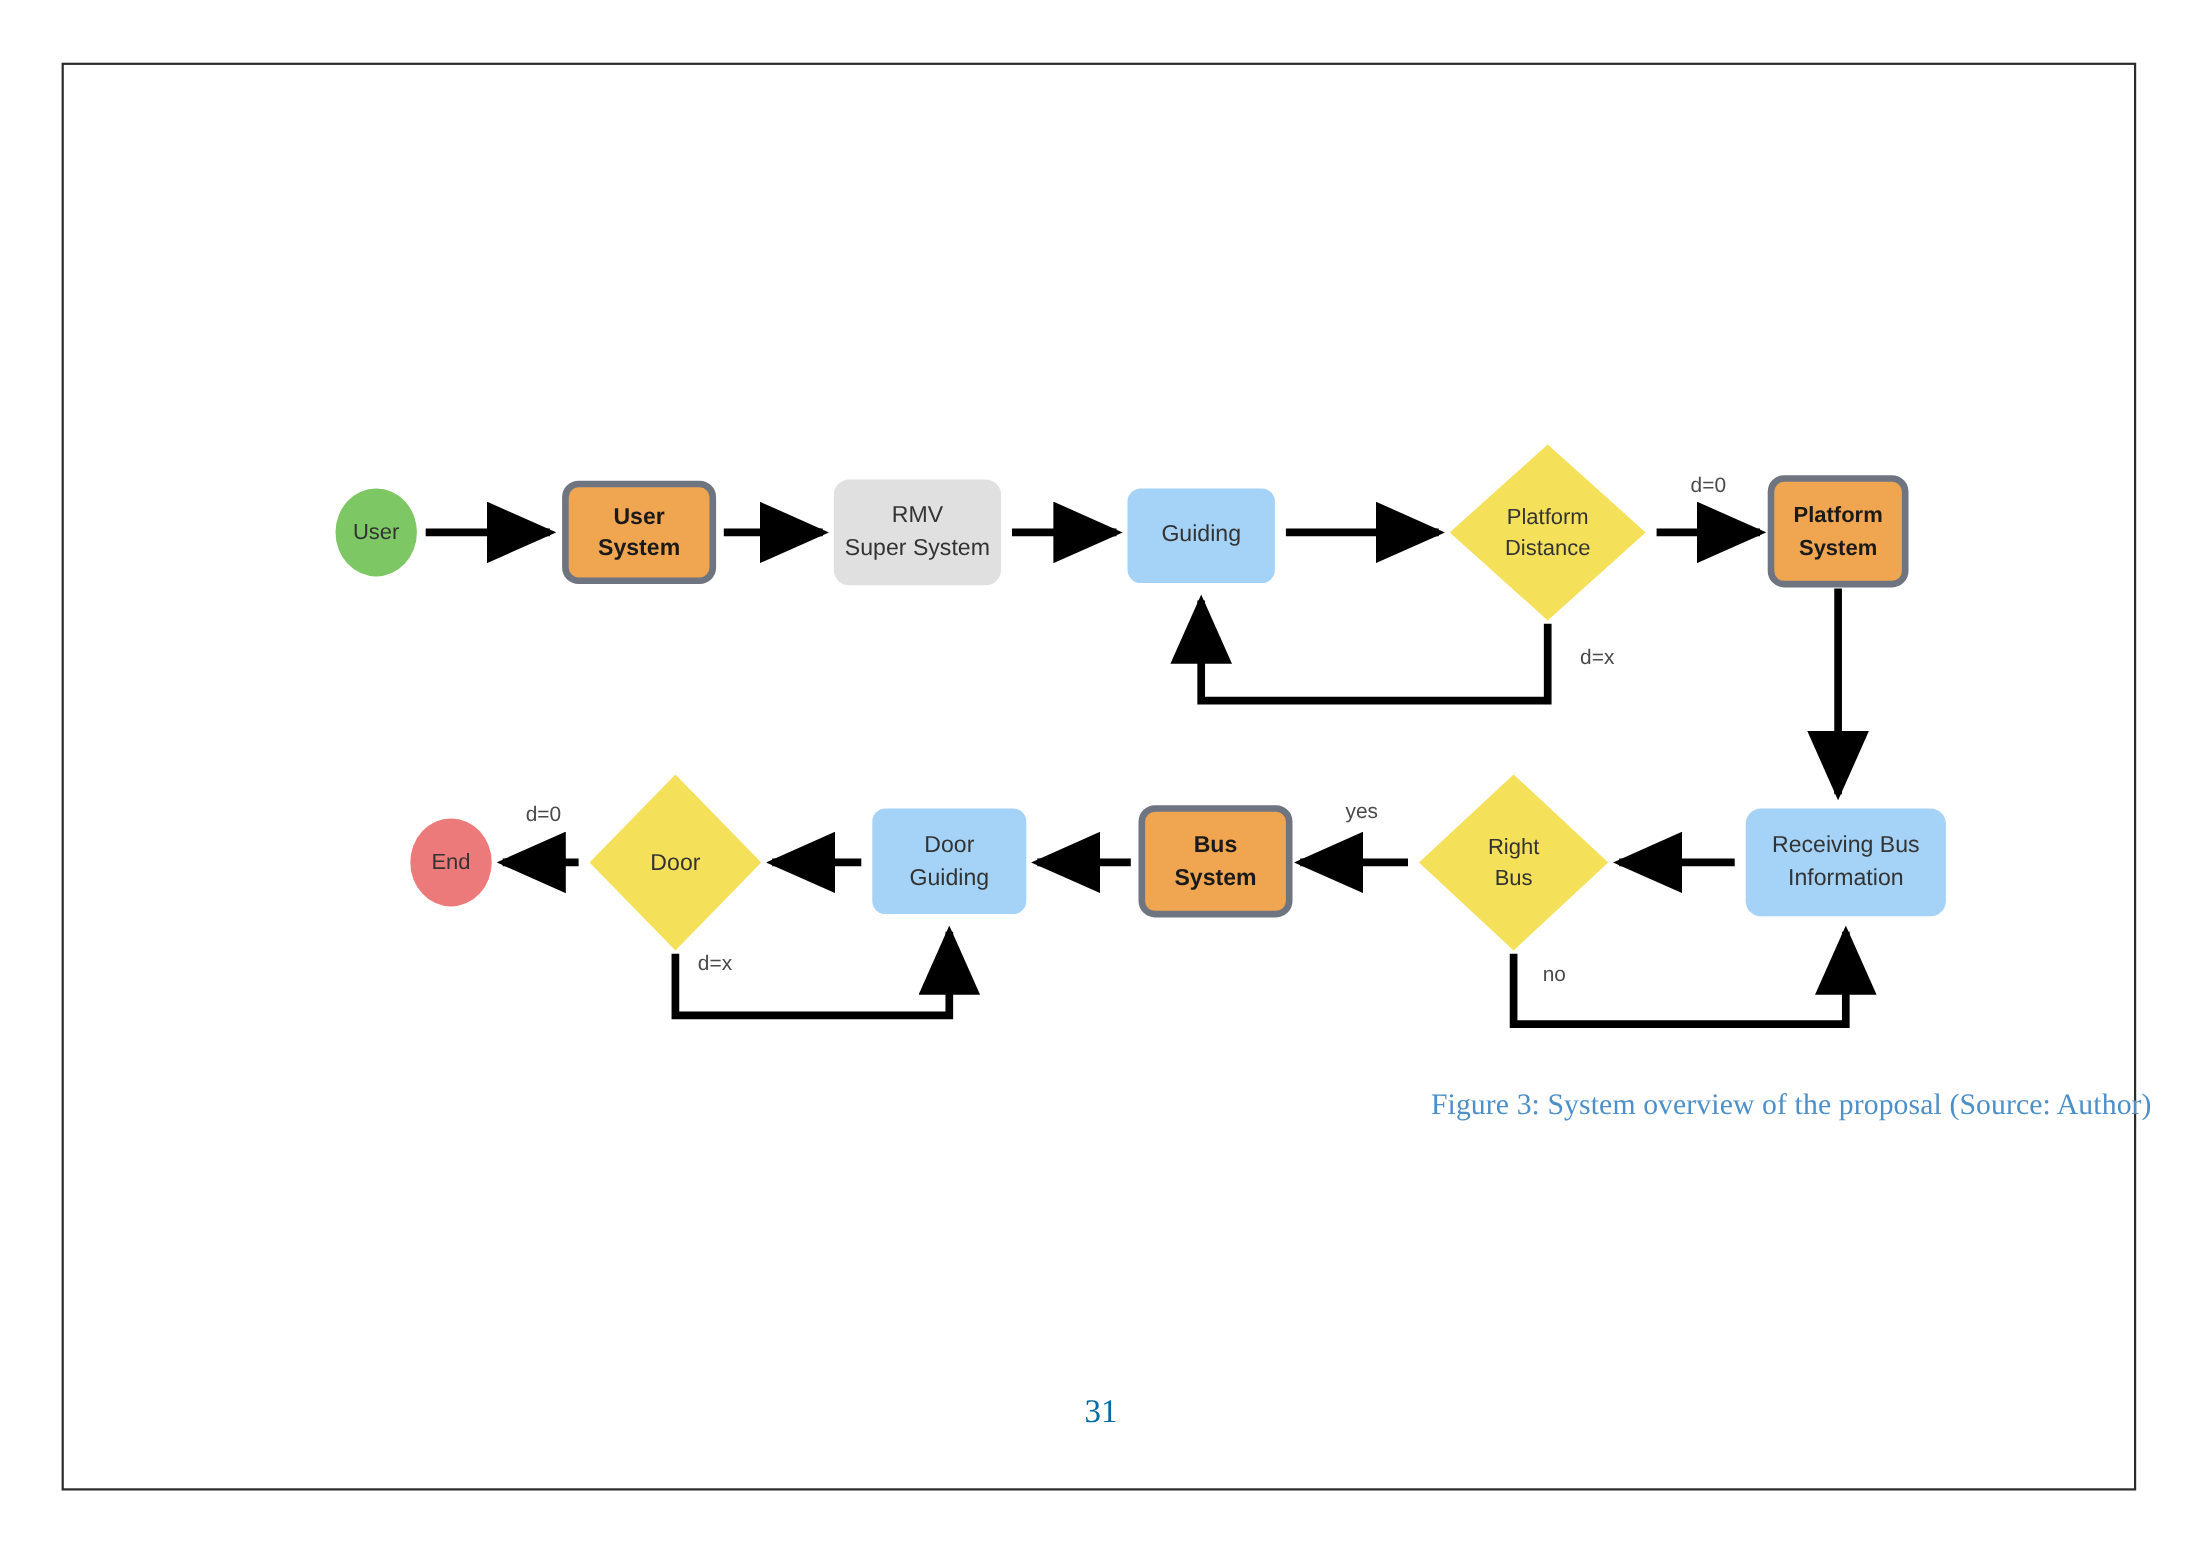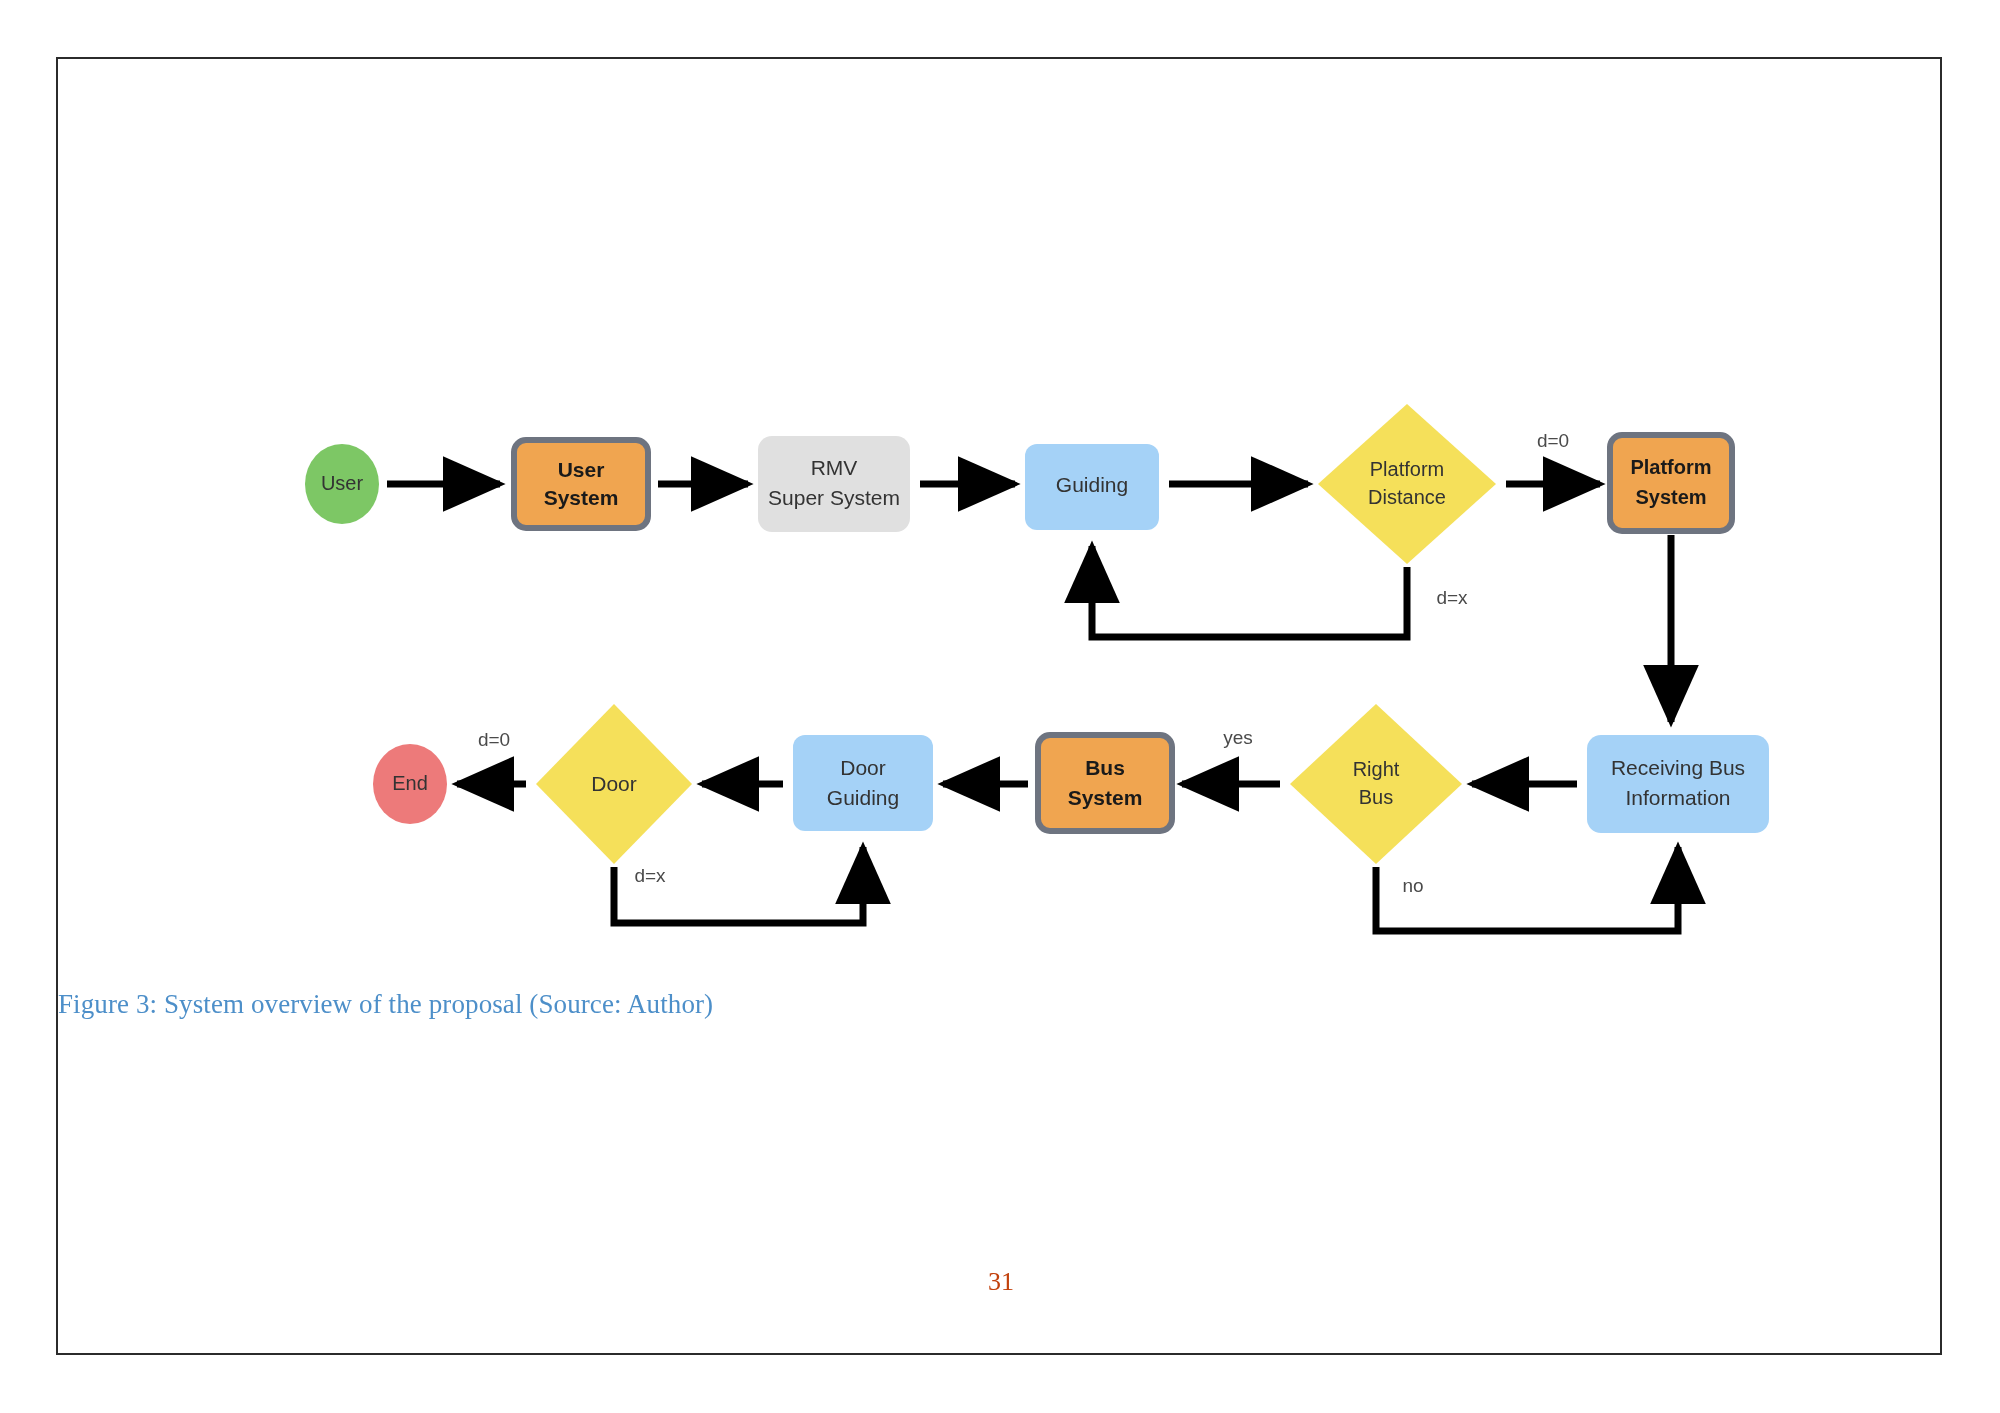--- a/index.html
+++ b/index.html
@@ -54,35 +54,36 @@
     font-size: 19px;
     fill: #4a4a4a;
     text-anchor: middle;
     dominant-baseline: middle;
   }
   .caption {
     position: absolute;
     left: 0;
     top: 930px;
     width: 1886px;
-    text-align: left;
+    text-align: right;
     font-family: "Liberation Serif", serif;
     font-size: 27px;
     color: #4d8fc9;
     letter-spacing: 0.1px;
+    padding-left: 12px;
   }
   .page-number {
     position: absolute;
     left: 0;
     top: 1208px;
     width: 1886px;
     text-align: center;
     font-family: "Liberation Serif", serif;
-    font-size: 26px;
-    color: #c2410c;
+    font-size: 30px;
+    color: #0369a1;
   }
 </style>
 </head>
 <body>
 
 <div class="page">
   <div class="canvas">
 
     <svg class="flow" viewBox="0 0 1886 1298">
       <defs>

